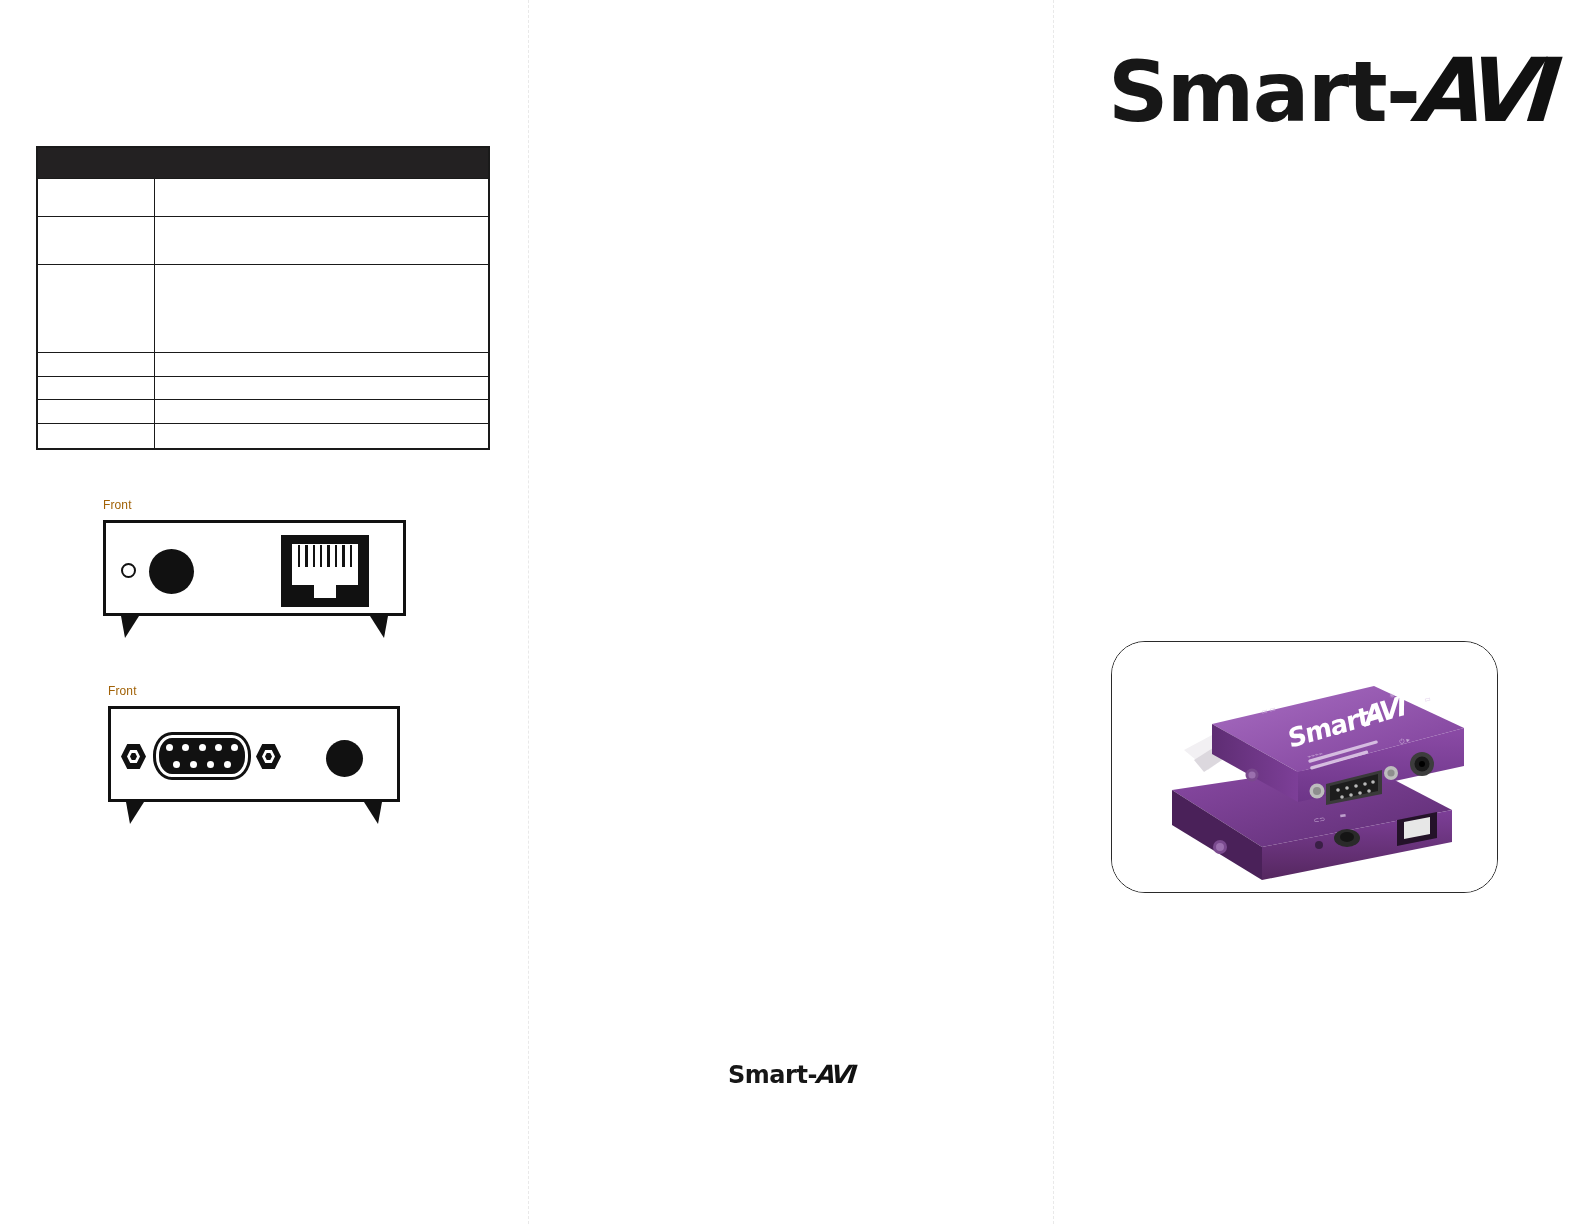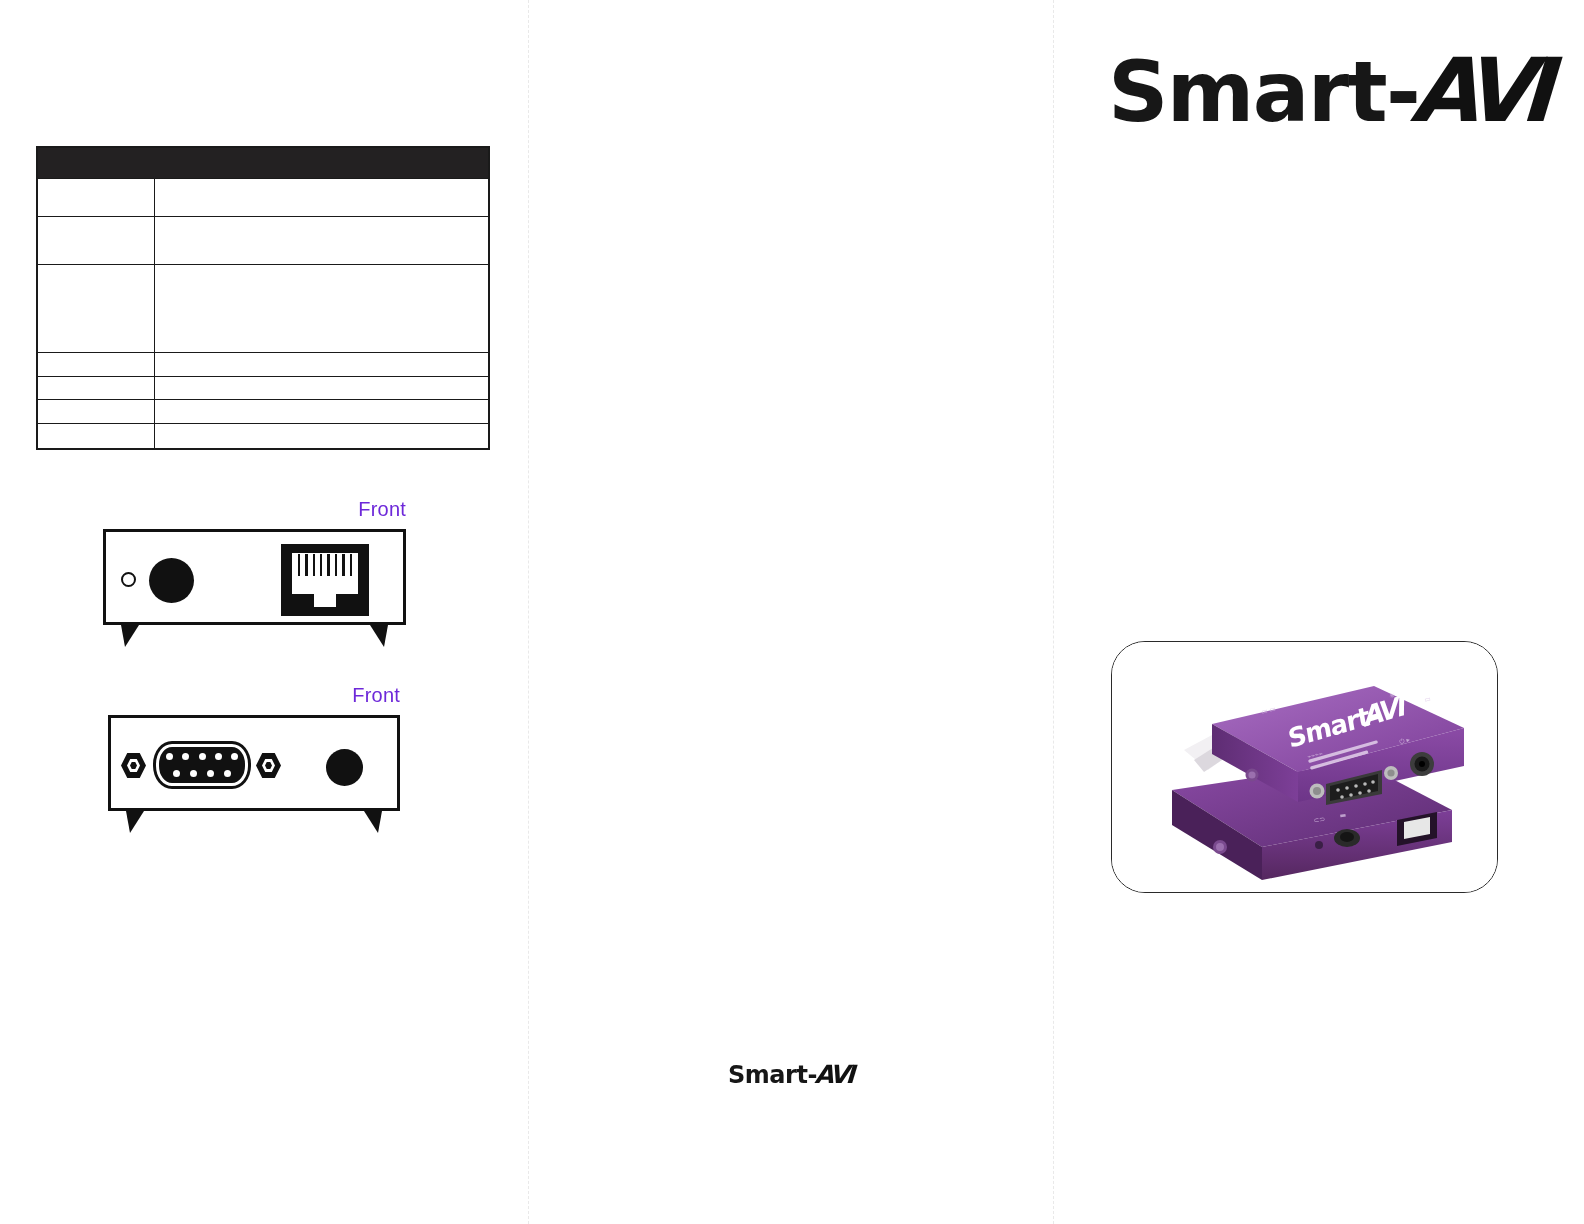--- a/index.html
+++ b/index.html
@@ -104,24 +104,24 @@
     color: #1a1a1a;
   }
   #spec-table td.label { font-weight: normal; }
 
   
   .panel-block { position: absolute; }
   #panel-front { left: 103px; top: 498px; }
   #panel-back  { left: 108px; top: 684px; }
 
   .panel-caption {
-    text-align: right;
-    font-size: 20px;
+    text-align: left;
+    font-size: 12px;
     font-weight: normal;
-    color: #6d28d9;
+    color: #a16207;
     margin-bottom: 8px;
     letter-spacing: 0.01em;
   }
 
   .chassis-wrap { position: relative; }
 
   .chassis {
     position: relative;
     background: #ffffff;
     border: 3px solid #111111;

